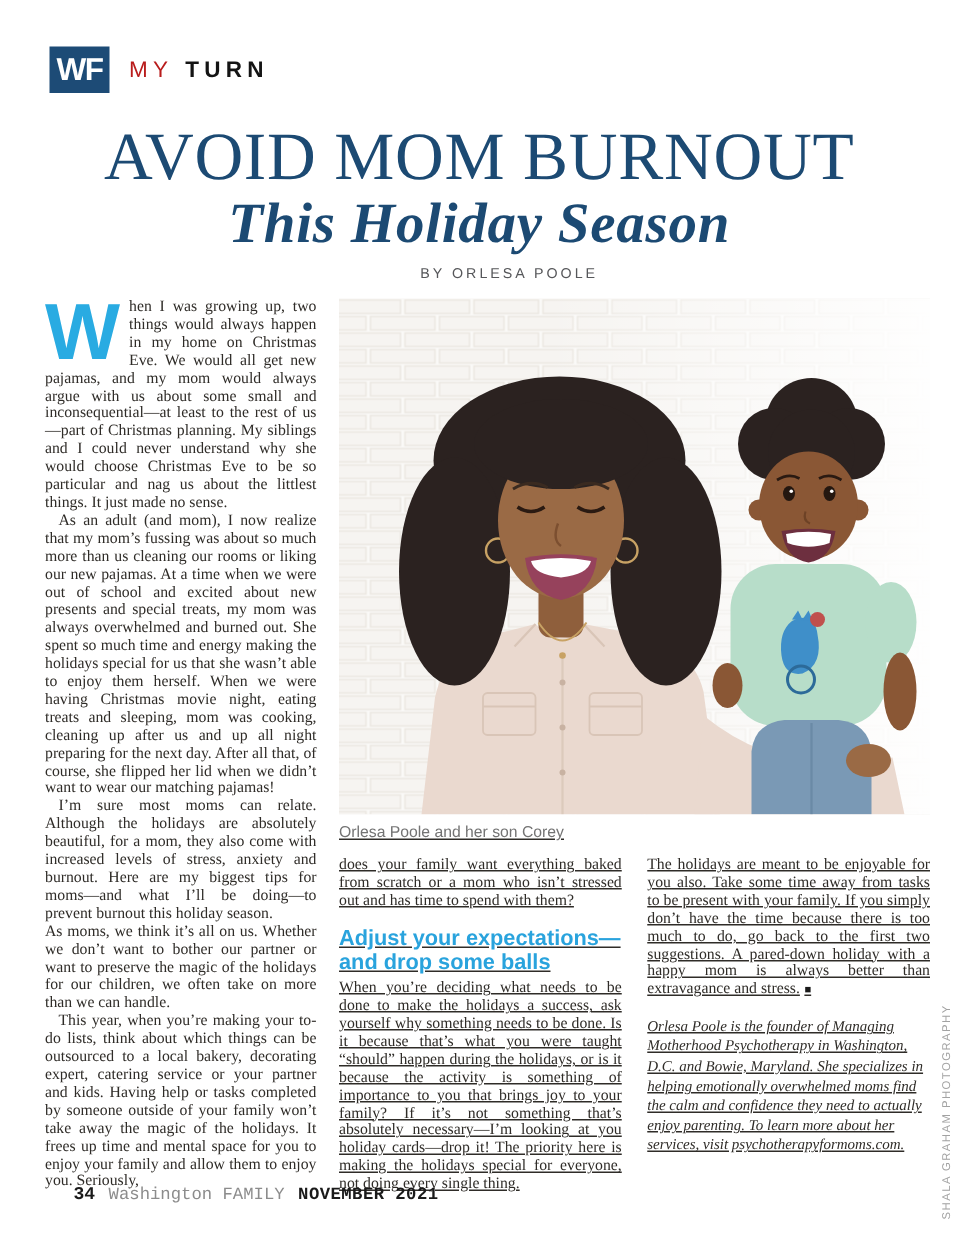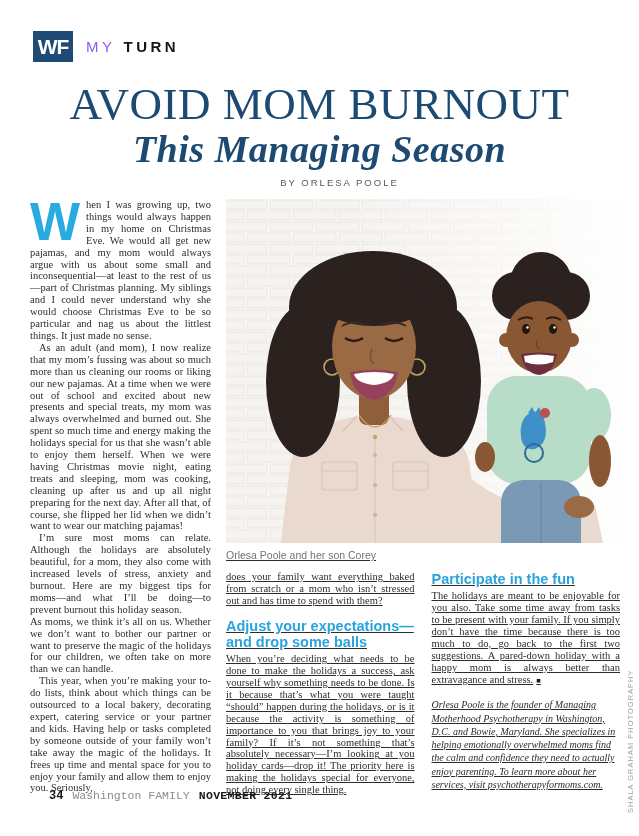--- a/index.html
+++ b/index.html
@@ -9,21 +9,21 @@
   }
 
   
   .masthead { position:absolute; top:31px; left:33px; display:flex; align-items:center; gap:13px; }
   .logo-box {
     width:40px; height:31px; background:#1d4b76; color:#ffffff;
     font-family:"Liberation Sans", sans-serif; font-weight:bold; font-size:21px;
     letter-spacing:-1px; display:flex; align-items:center; justify-content:center;
   }
   .section-label { font-family:"Liberation Sans", sans-serif; font-size:15px; letter-spacing:3.5px; }
-  .section-label .my { font-weight:400; color:#8b5cf6; margin-right:8px; }
+  .section-label .my { font-weight:400; color:#b91c1c; margin-right:8px; }
   .section-label .turn { font-weight:800; color:#141414; }
 
   
   .title-block { position:absolute; top:82px; left:0; width:639px; text-align:center; }
   .title-main {
     margin:0; font-family:"Liberation Serif", serif; font-weight:normal;
     font-size:45px; line-height:1.02; color:#1c4a73; letter-spacing:0.5px;
   }
   .title-sub {
     margin:0; font-family:"Liberation Serif", serif; font-weight:bold; font-style:italic;
@@ -93,21 +93,21 @@
 
   <div class="masthead">
     <div class="logo-box">WF</div>
     <div class="section-label">
       <span class="my">MY</span><span class="turn">TURN</span>
     </div>
   </div>
 
   <div class="title-block">
     <h1 class="title-main">AVOID MOM BURNOUT</h1>
-    <h2 class="title-sub">This Managing Season</h2>
+    <h2 class="title-sub">This Holiday Season</h2>
     <div class="byline">BY ORLESA POOLE</div>
   </div>
 
   <div class="content">
 
     <div class="col-left">
       <p class="body flush">
         <span class="dropcap">W</span><span>hen I was growing up, two things would always happen in my home on Christmas Eve. We would all get new pajamas, and my mom would always argue with us about some small and inconsequential—at least to the rest of us—part of Christmas planning. My siblings and I could never understand why she would choose Christmas Eve to be so particular and nag us about the littlest things. It just made no sense.</span>
       </p>
       <p class="body">As an adult (and mom), I now realize that my mom’s fussing was about so much more than us cleaning our rooms or liking our new pajamas. At a time when we were out of school and excited about new presents and special treats, my mom was always overwhelmed and burned out. She spent so much time and energy making the holidays special for us that she wasn’t able to enjoy them herself. When we were having Christmas movie night, eating treats and sleeping, mom was cooking, cleaning up after us and up all night preparing for the next day. After all that, of course, she flipped her lid when we didn’t want to wear our matching pajamas!</p>
@@ -209,21 +209,20 @@
         <div class="col">
           <p class="body flush">does your family want everything baked from scratch or a mom who isn’t stressed out and has time to spend with them?</p>
           <h3 class="sec-head">
             <span>Adjust your expectations—</span><br>
             <span>and drop some balls</span>
           </h3>
           <p class="body flush">When you’re deciding what needs to be done to make the holidays a success, ask yourself why something needs to be done. Is it because that’s what you were taught “should” happen during the holidays, or is it because the activity is something of importance to you that brings joy to your family? If it’s not something that’s absolutely necessary—I’m looking at you holiday cards—drop it! The priority here is making the holidays special for everyone, not doing every single thing.</p>
         </div>
 
         <div class="col">
-          <h3 class="sec-head" style="margin-top:0;">Participate in the fun</h3>
           <p class="body flush">
             <span>The holidays are meant to be enjoyable for you also. Take some time away from tasks to be present with your family. If you simply don’t have the time because there is too much to do, go back to the first two suggestions. A pared-down holiday with a happy mom is always better than extravagance and stress.</span><span class="endmark">■</span>
           </p>
           <p class="bio">Orlesa Poole is the founder of Managing Motherhood Psychotherapy in Washington, D.C. and Bowie, Maryland. She specializes in helping emotionally overwhelmed moms find the calm and confidence they need to actually enjoy parenting. To learn more about her services, visit psychotherapyformoms.com.</p>
         </div>
       </div>
     </div>
   </div>
 
   <div class="credit">SHALA GRAHAM PHOTOGRAPHY</div>

